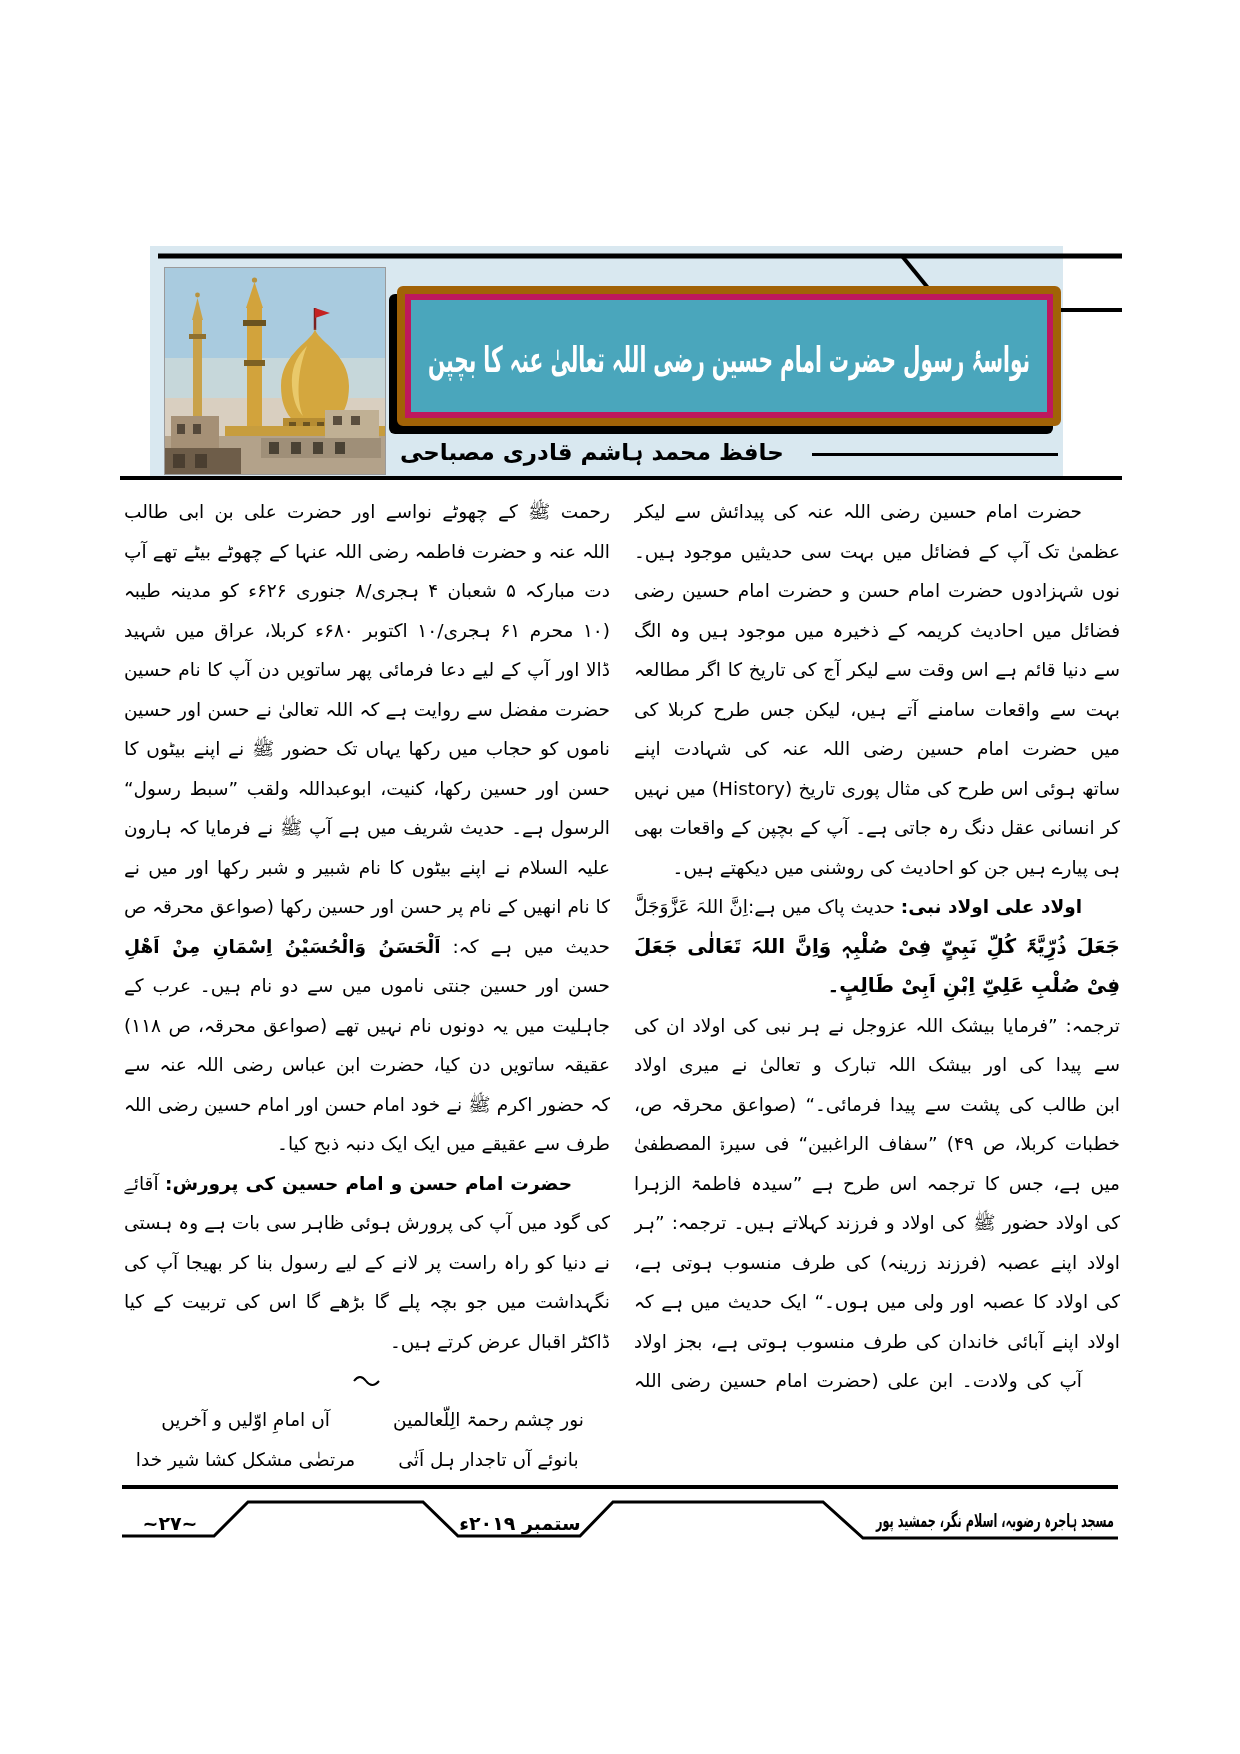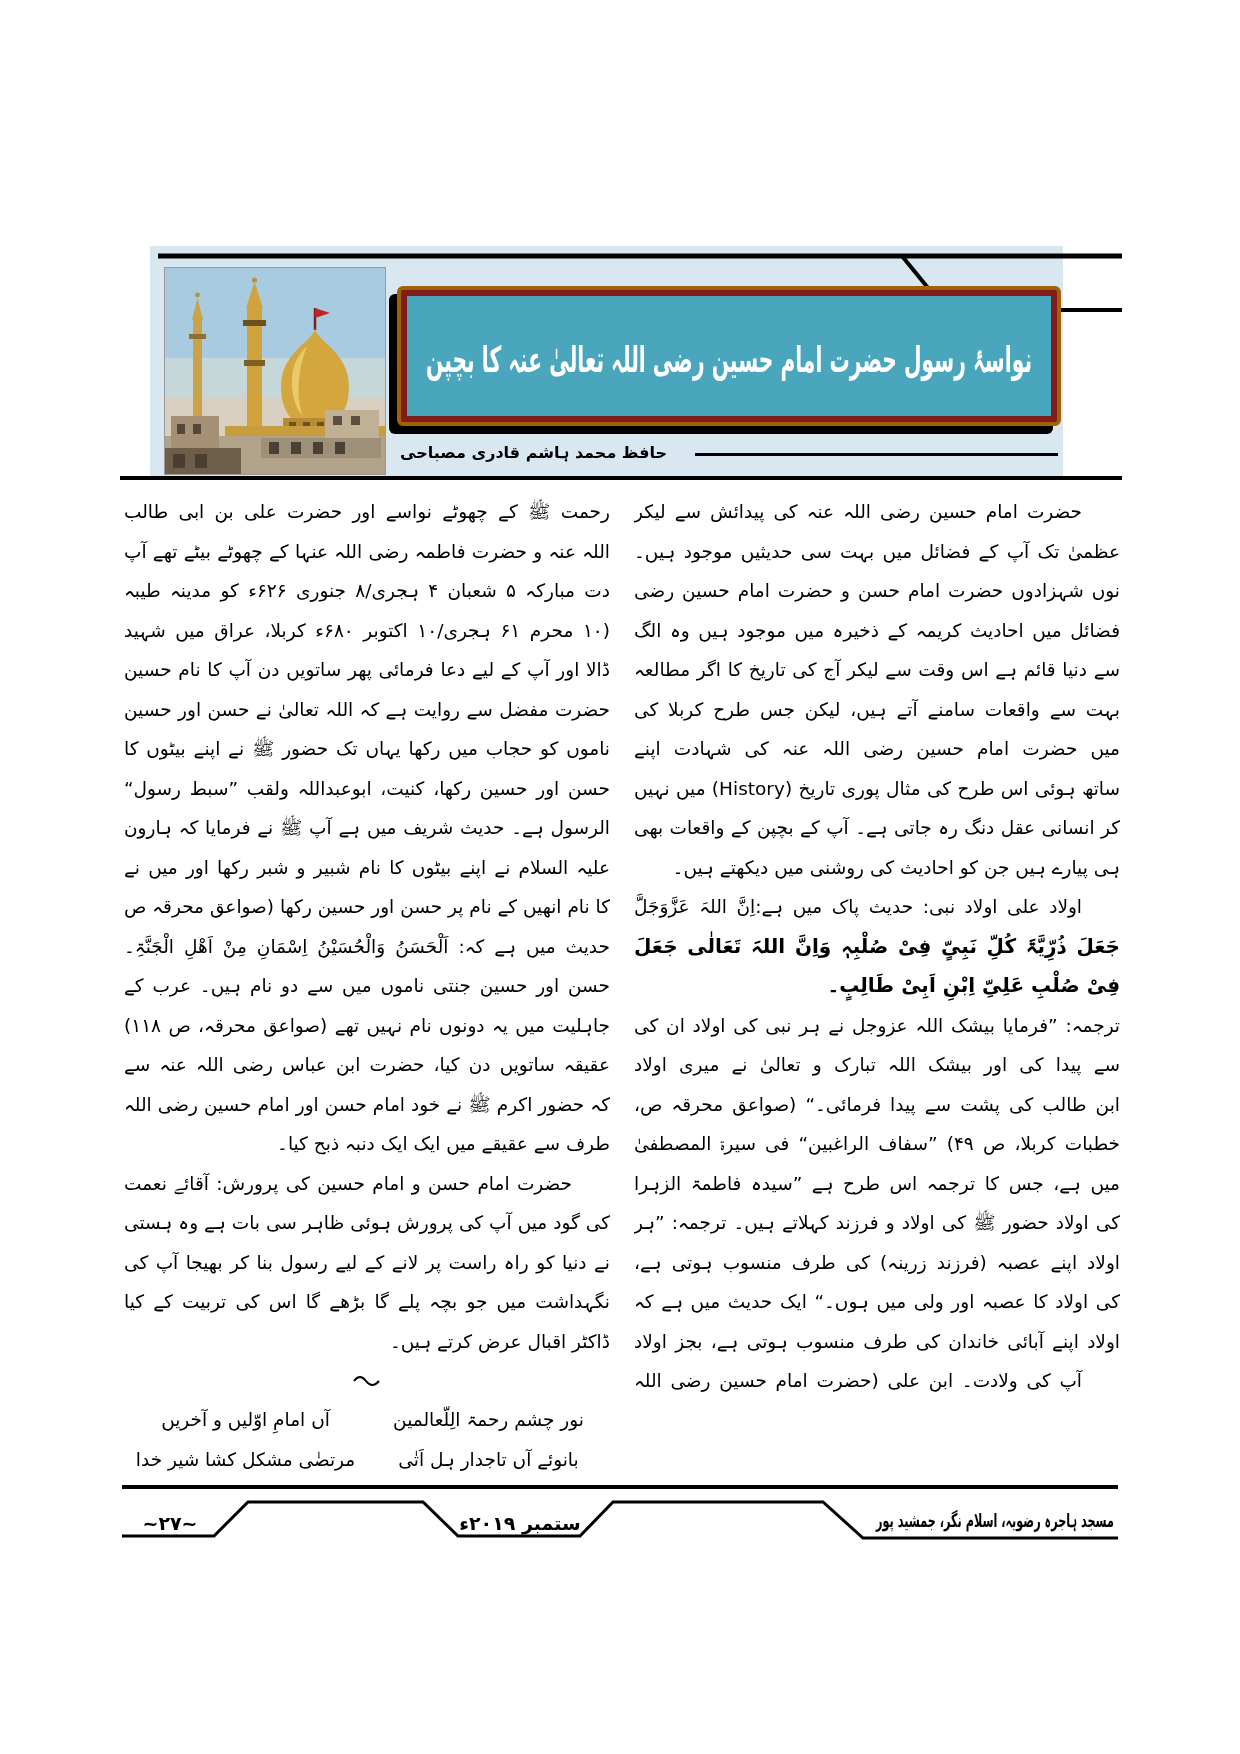--- a/index.html
+++ b/index.html
@@ -2,37 +2,37 @@
 <html lang="ur"><head>
 <meta charset="utf-8">
 <style>
   html,body{margin:0;padding:0;background:#ffffff;}
   .page{position:relative;width:1240px;height:1754px;background:#fff;
         font-family:"DejaVu Sans",sans-serif;overflow:hidden;}
   .band{position:absolute;left:150px;top:246px;width:913px;height:234px;}
   .tabsvg{position:absolute;left:118px;top:248px;}
   .photo{position:absolute;left:165px;top:268px;width:220px;height:206px;outline:1px solid #9a9a9a;}
   .banner{position:absolute;left:397px;top:286px;width:664px;height:140px;
-          background:#7f1d1d;border:4px solid #a16207;border-radius:6px;
+          background:#be185d;border:8px solid #a16207;border-radius:6px;
           box-shadow:-8px 8px 0 #000;box-sizing:border-box;padding:6px;}
   .banner-inner{width:100%;height:100%;display:flex;align-items:center;justify-content:center;}
   .author-row{position:absolute;left:400px;top:434px;width:658px;height:36px;
               display:flex;align-items:center;gap:28px;}
-  .author{font-weight:bold;font-size:16px;white-space:nowrap;direction:rtl;}
+  .author{font-weight:bold;font-size:23px;white-space:nowrap;direction:rtl;}
   .author-rule{flex:1;height:3px;background:#000;margin-top:4px;}
   .sep{position:absolute;left:120px;top:476px;width:1002px;height:4px;background:#000;}
   .col{position:absolute;top:492px;width:486px;direction:rtl;color:#000;}
   .col-right{left:634px;}
   .col-left{left:124px;}
   .line{height:39.5px;line-height:39.5px;font-size:18.5px;
         text-align:justify;text-align-last:justify;overflow:hidden;}
   .line.end{text-align:right;text-align-last:start;}
   .line.indent{padding-right:38px;}
   .line.arabic{font-weight:bold;font-size:20px;}
-  .line b{font-weight:normal;margin-top:25px;}
+  .line b{font-weight:bold;margin-top:25px;}
   .poetry{position:absolute;left:124px;top:1400px;width:486px;direction:rtl;}
   .verse-row{display:grid;grid-template-columns:1fr 1fr;height:39.5px;line-height:39.5px;}
   .hemi{text-align:center;font-size:18.5px;white-space:nowrap;}
   .marker{position:absolute;left:352px;top:1372px;}
   .footsvg{position:absolute;left:118px;top:1482px;}
   svg text{font-family:"DejaVu Sans",sans-serif;}
 </style>
 </head>
 <body>
 

